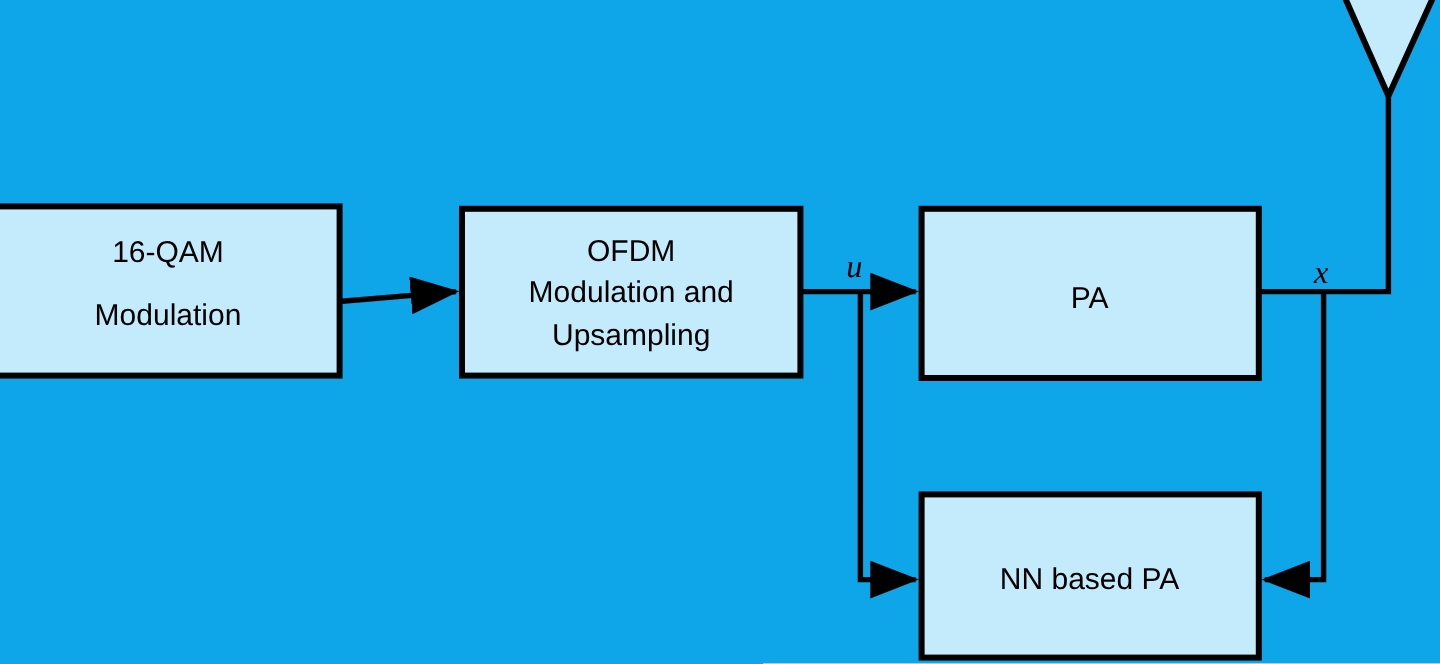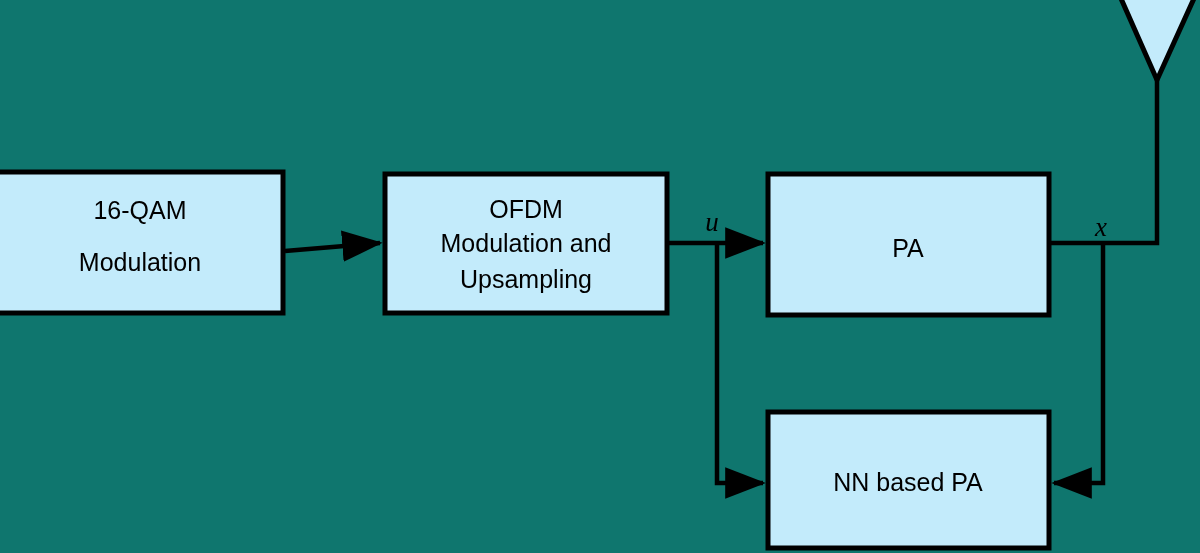--- a/index.html
+++ b/index.html
@@ -5,21 +5,21 @@
 <style>
   html, body {
     margin: 0;
     padding: 0;
     background: #ffffff;
   }
   #stage {
     position: relative;
     width: 1200px;
     height: 553px;
-    background: #0f766e;
+    background: #0ea5e9;
     overflow: hidden;
     font-family: "Liberation Sans", sans-serif;
   }
   #diagram-svg {
     position: absolute;
     left: 0;
     top: 0;
     width: 1200px;
     height: 553px;
     display: block;

